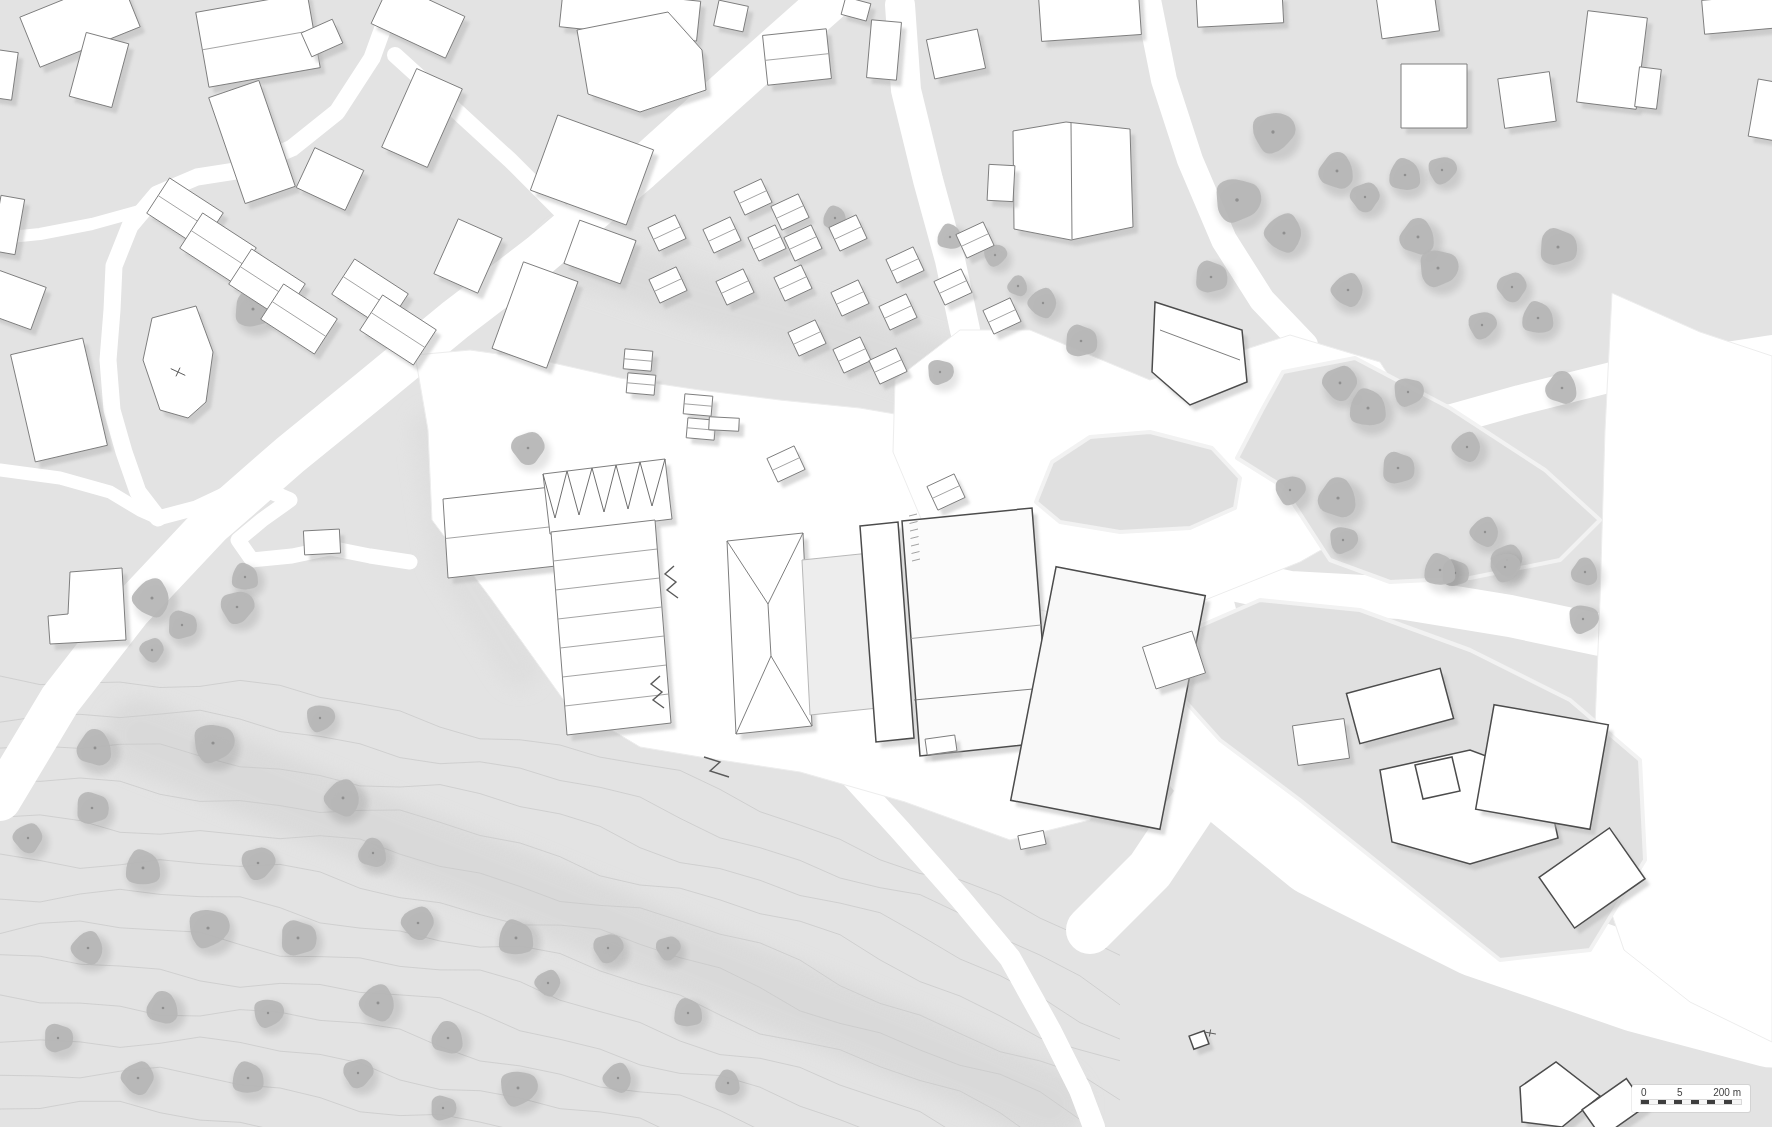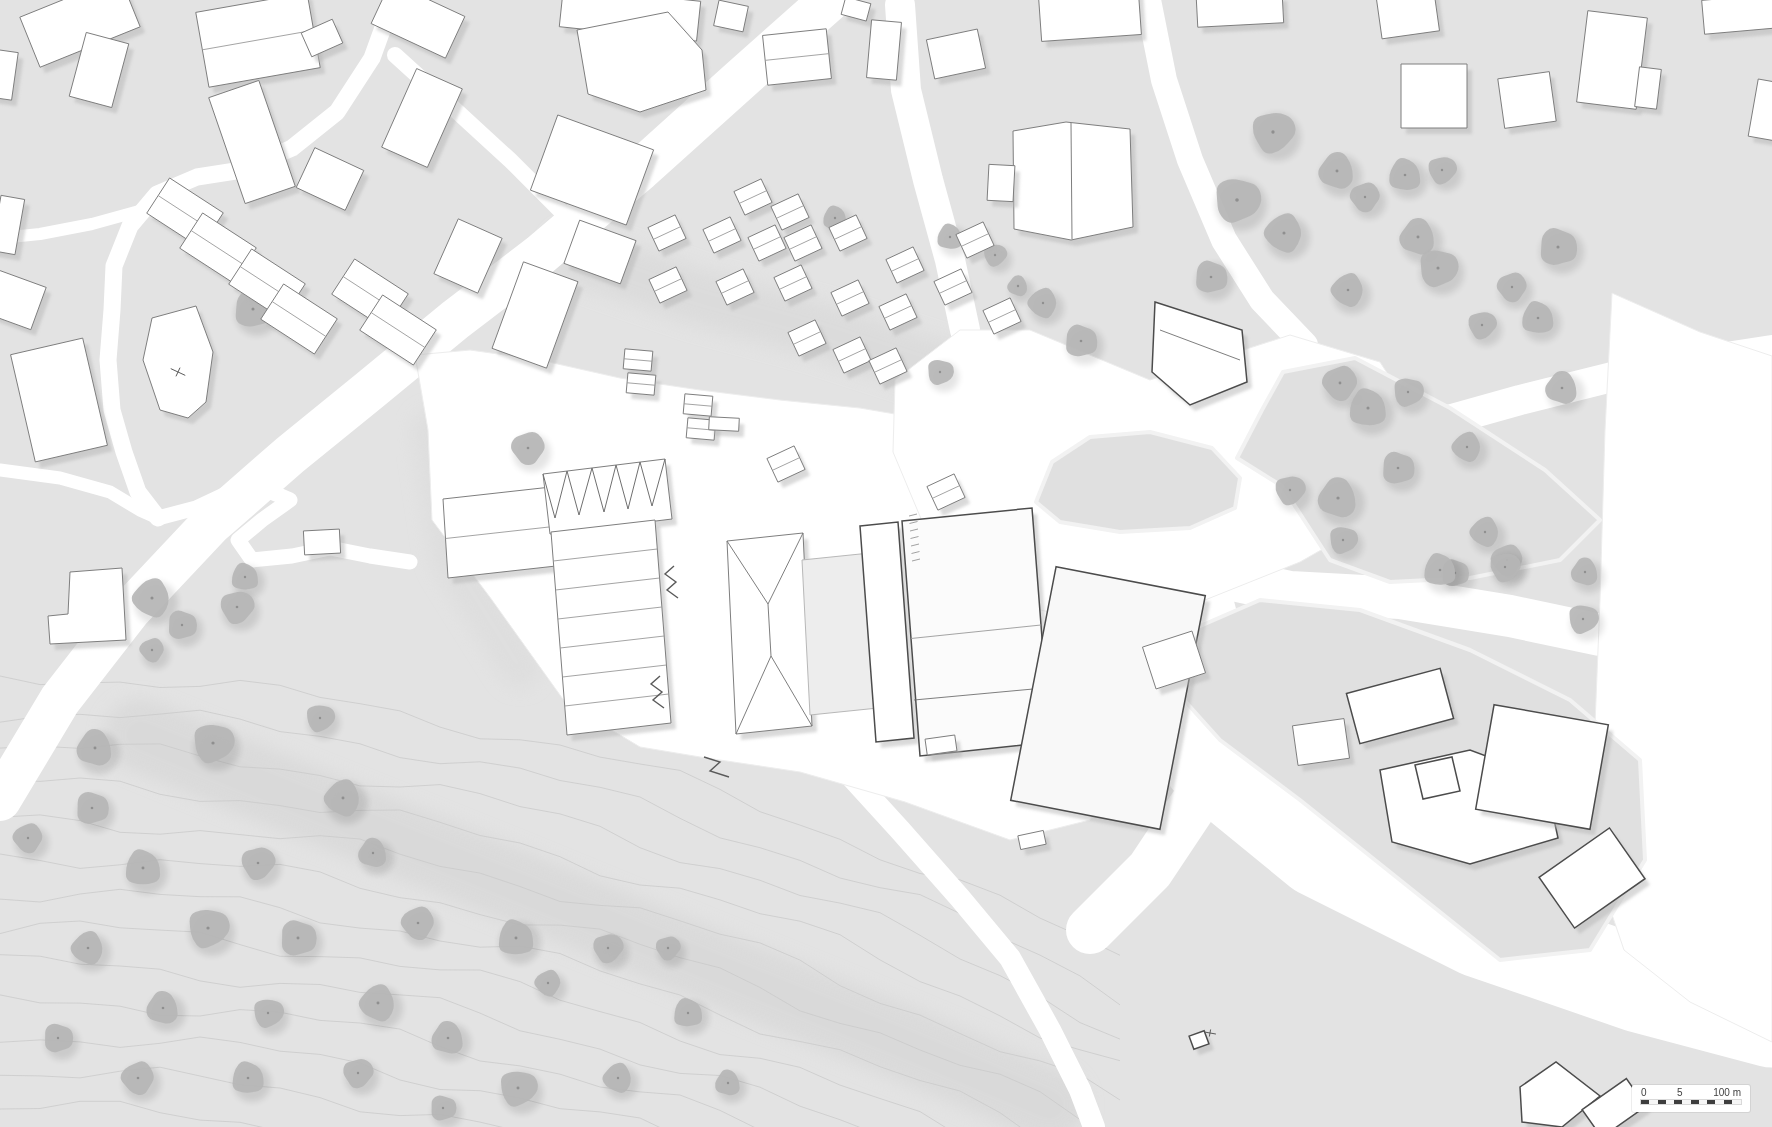--- a/index.html
+++ b/index.html
@@ -550,17 +550,17 @@
         <line x1="911" y1="546" x2="919" y2="544" stroke="#8a8a8a" stroke-width="0.8"></line>
         <line x1="911.5" y1="553.5" x2="919.5" y2="551.5" stroke="#8a8a8a" stroke-width="0.8"></line>
         <line x1="912" y1="561" x2="920" y2="559" stroke="#8a8a8a" stroke-width="0.8"></line>
       </g>
     </svg>
 
   <div class="scalebar">
     <div class="sb-labels">
       <span>0</span>
       <span>5</span>
-      <span>100 m</span>
+      <span>200 m</span>
     </div>
     <div class="sb-bar"></div>
   </div>
 </div>
 
 </body></html>

